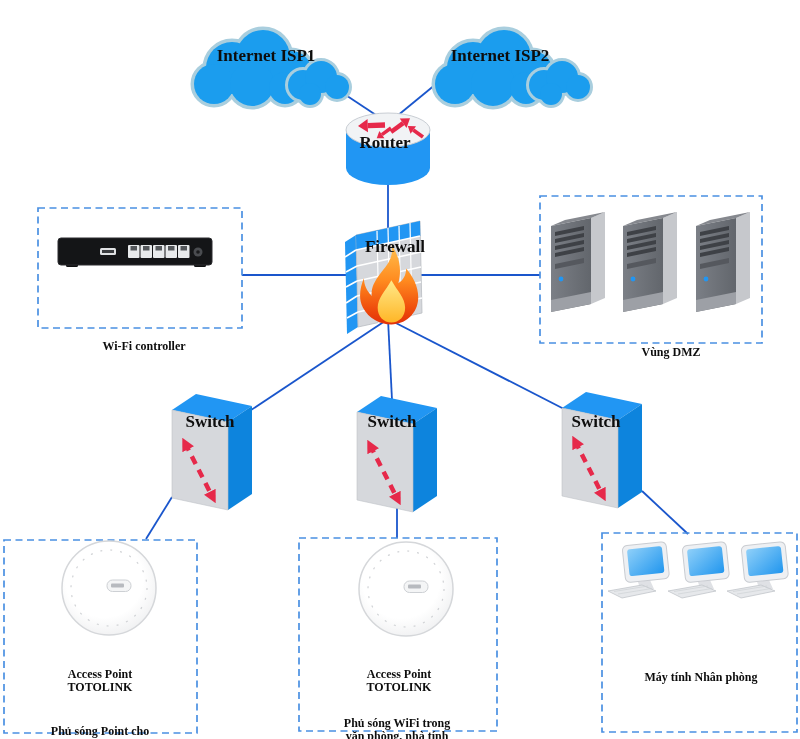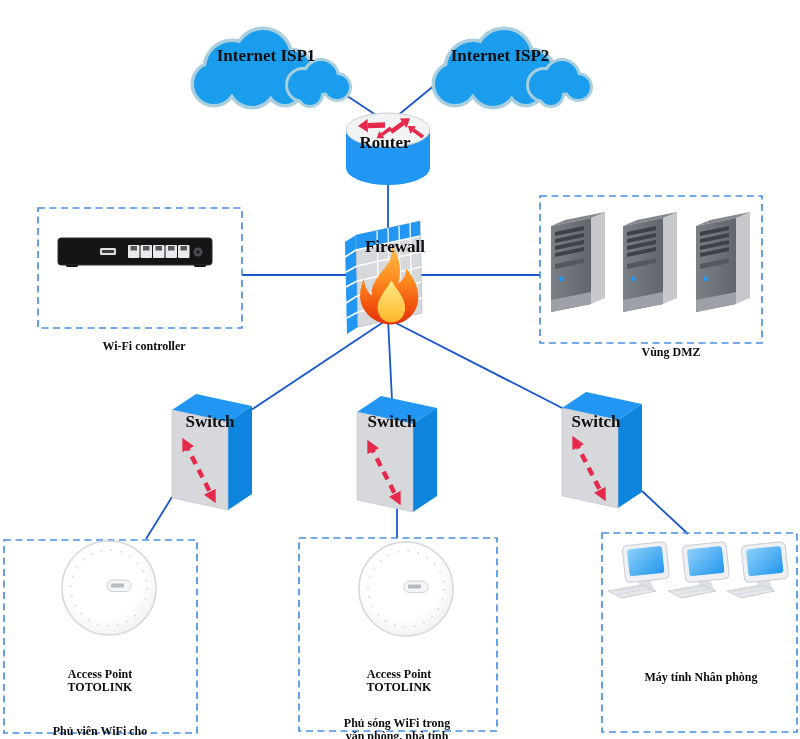--- a/index.html
+++ b/index.html
@@ -239,21 +239,21 @@
 <div class="lbl lg" style="left:671px;top:305px">Vùng DMZ</div>
 <div class="lbl" style="left:210px;top:372px">Switch</div>
 <div class="lbl" style="left:392px;top:372px">Switch</div>
 <div class="lbl" style="left:596px;top:372px">Switch</div>
 
 <div class="lbl lg" style="left:100px;top:627px">
   <span class="ln">Access Point</span>
   <span class="ln">TOTOLINK</span>
 </div>
 <div class="lbl lg" style="left:100px;top:684px">
-  <span class="ln">Phủ viên WiFi cho</span>
+  <span class="ln">Phủ sóng Point cho</span>
 </div>
 
 <div class="lbl lg" style="left:399px;top:627px">
   <span class="ln">Access Point</span>
   <span class="ln">TOTOLINK</span>
 </div>
 <div class="lbl lg" style="left:397px;top:676px">
   <span class="ln">Phủ sóng WiFi trong</span>
   <span class="ln">văn phòng, nhà tính</span>
 </div>

